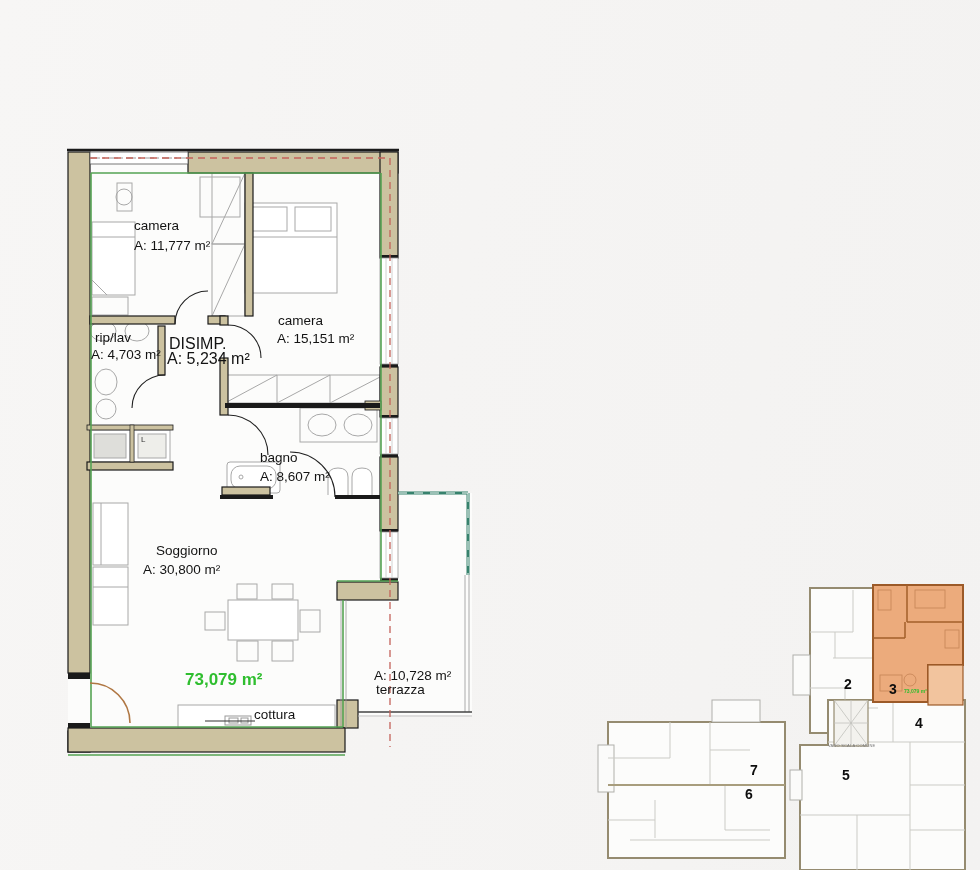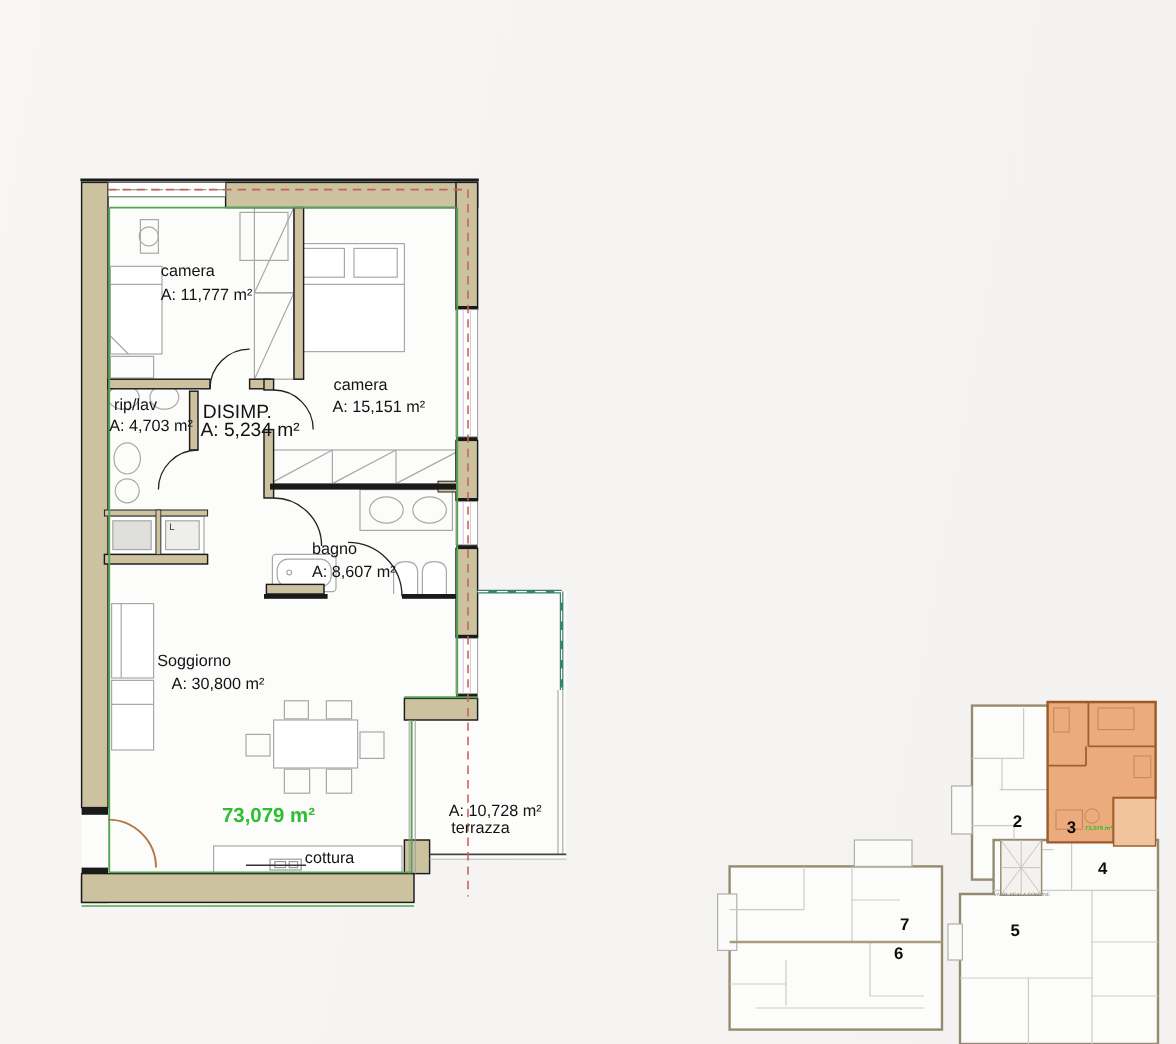--- a/index.html
+++ b/index.html
@@ -194,21 +194,21 @@
 
   <div class="lbl" style="left:95px;top:330px">rip/lav</div>
   <div class="lbl" style="left:91px;top:347px">A: 4,703 m²</div>
 
   <div class="lbl-sm" style="left:169px;top:338px">DISIMP.</div>
   <div class="lbl-sm" style="left:167px;top:353px">A: 5,234 m²</div>
 
   <div class="lbl" style="left:260px;top:450px">bagno</div>
   <div class="lbl" style="left:260px;top:469px">A: 8,607 m²</div>
 
-  <div class="lbl" style="left:131px;top:543px">Soggiorno</div>
+  <div class="lbl" style="left:156px;top:543px">Soggiorno</div>
   <div class="lbl" style="left:143px;top:562px">A: 30,800 m²</div>
 
   <div class="lbl-total" style="left:185px;top:670px">73,079 m²</div>
 
   <div class="lbl" style="left:376px;top:682px">terrazza</div>
   <div class="lbl" style="left:374px;top:668px">A: 10,728 m²</div>
 
   <div class="lbl" style="left:254px;top:707px">cottura</div>
 
   <div class="lbl-tiny" style="left:141px;top:436px">L</div>

